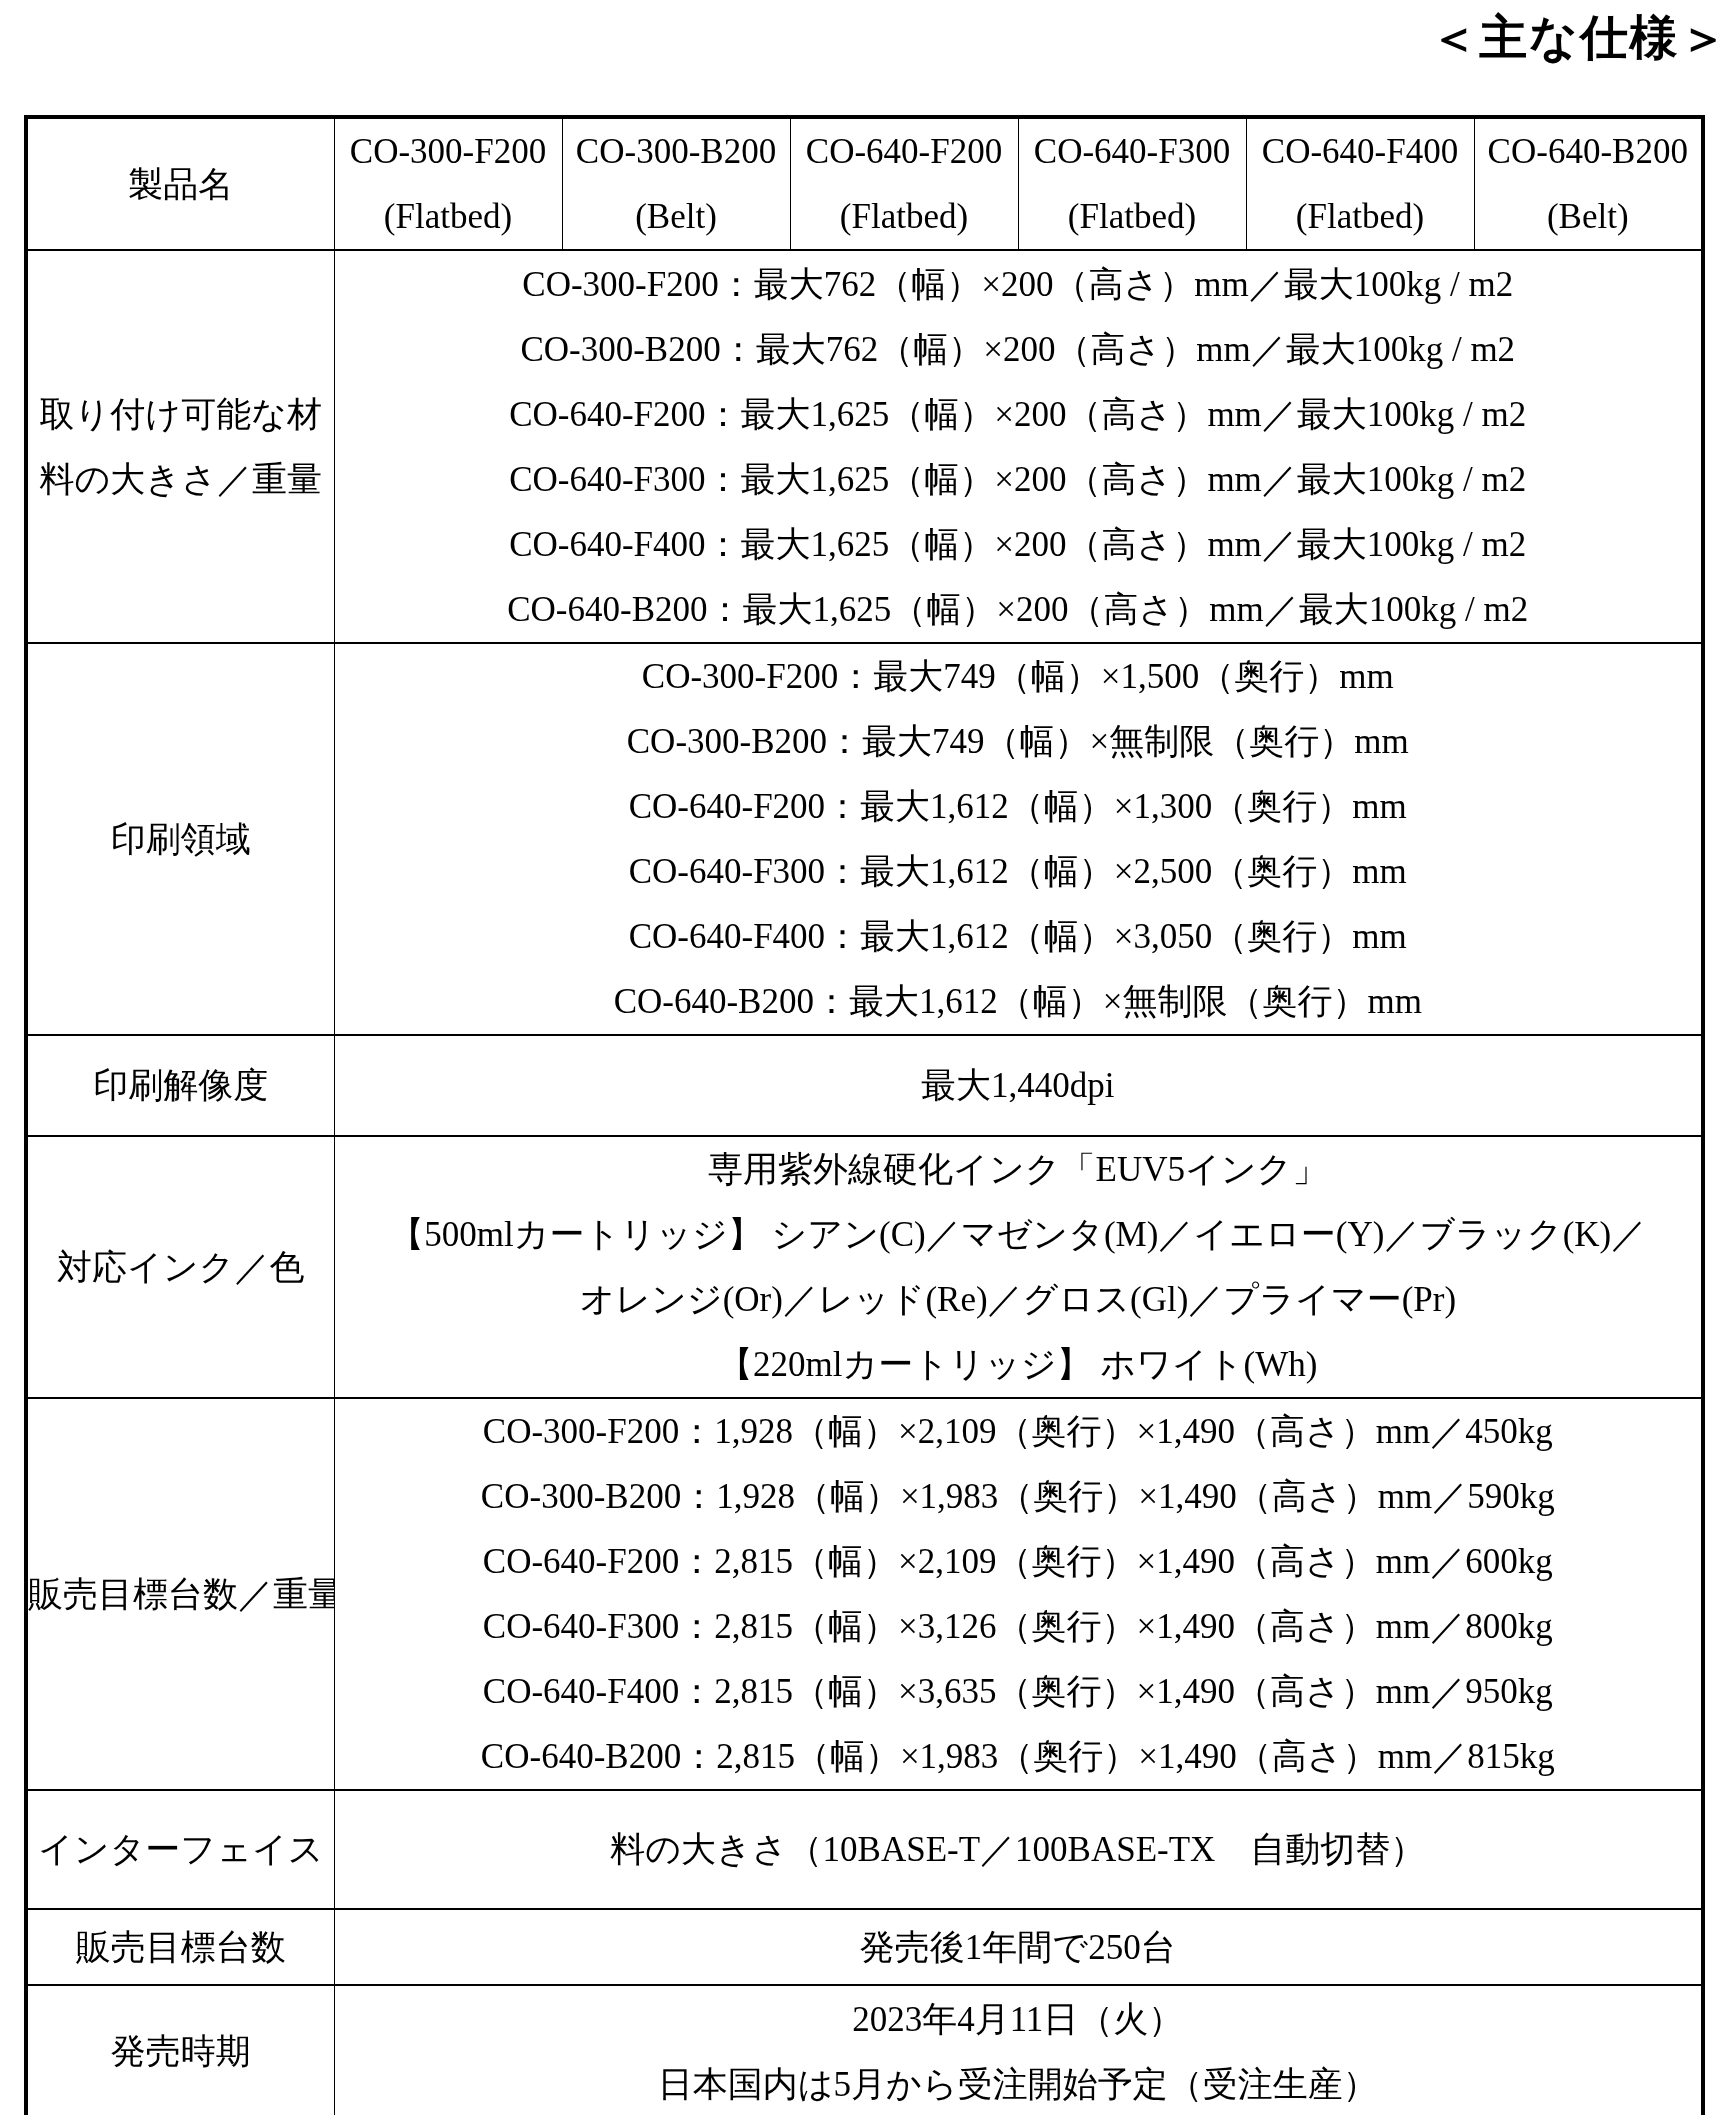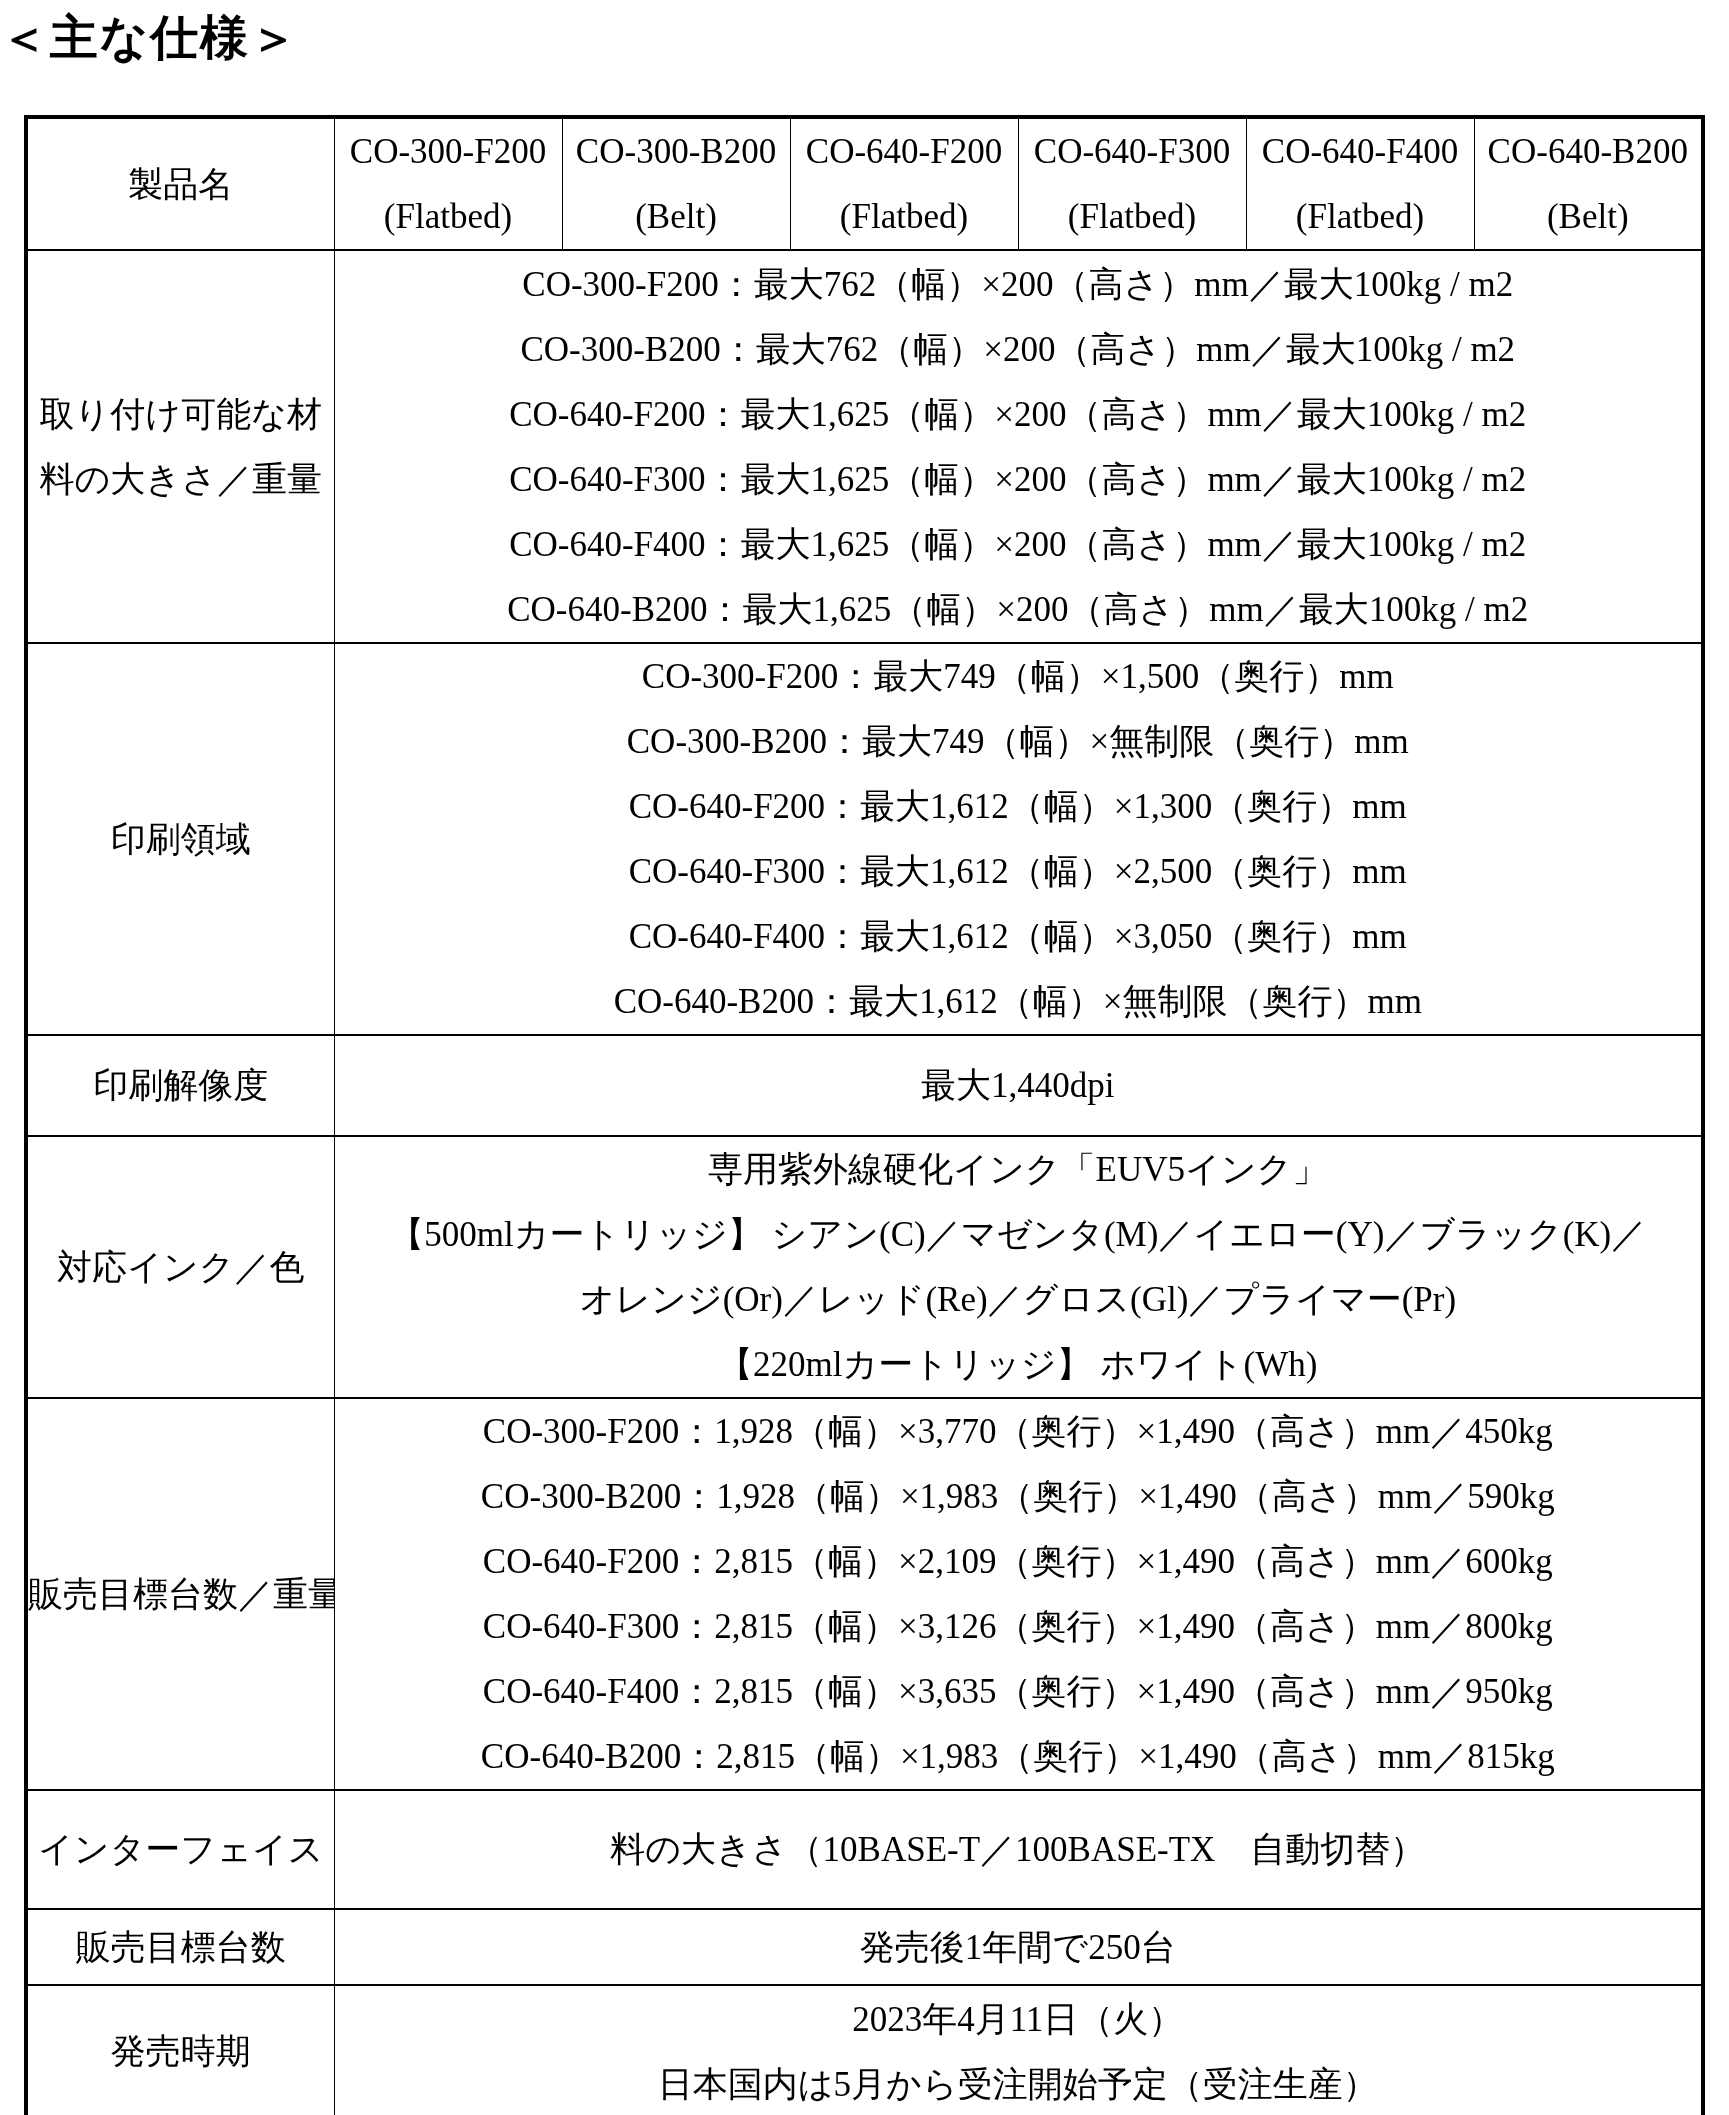--- a/index.html
+++ b/index.html
@@ -14,21 +14,21 @@
     width: 1729px;
     height: 2115px;
     background: #ffffff;
     overflow: hidden;
   }
   .title {
     position: absolute;
     top: 7px;
     left: 0;
     width: 1729px;
-    text-align: left;
+    text-align: right;
     font-size: 48px;
     font-weight: bold;
     letter-spacing: 1.7px;
     line-height: 62px;
   }
   table.spec {
     position: absolute;
     left: 24px;
     top: 115px;
     width: 1681px;
@@ -149,21 +149,21 @@
         <div>オレンジ(Or)／レッド(Re)／グロス(Gl)／プライマー(Pr)</div>
         <div>【220mlカートリッジ】 ホワイト(Wh)</div>
       </td>
     </tr>
 
     <tr style="height:391px">
       <td class="label-cell">
         <div>販売目標台数／重量</div>
       </td>
       <td class="content-cell" colspan="6">
-        <div>CO-300-F200：1,928（幅）×3,770（奥行）×1,490（高さ）mm／450kg</div>
+        <div>CO-300-F200：1,928（幅）×2,109（奥行）×1,490（高さ）mm／450kg</div>
         <div>CO-300-B200：1,928（幅）×1,983（奥行）×1,490（高さ）mm／590kg</div>
         <div>CO-640-F200：2,815（幅）×2,109（奥行）×1,490（高さ）mm／600kg</div>
         <div>CO-640-F300：2,815（幅）×3,126（奥行）×1,490（高さ）mm／800kg</div>
         <div>CO-640-F400：2,815（幅）×3,635（奥行）×1,490（高さ）mm／950kg</div>
         <div>CO-640-B200：2,815（幅）×1,983（奥行）×1,490（高さ）mm／815kg</div>
       </td>
     </tr>
 
     <tr style="height:119px">
       <td class="label-cell">

